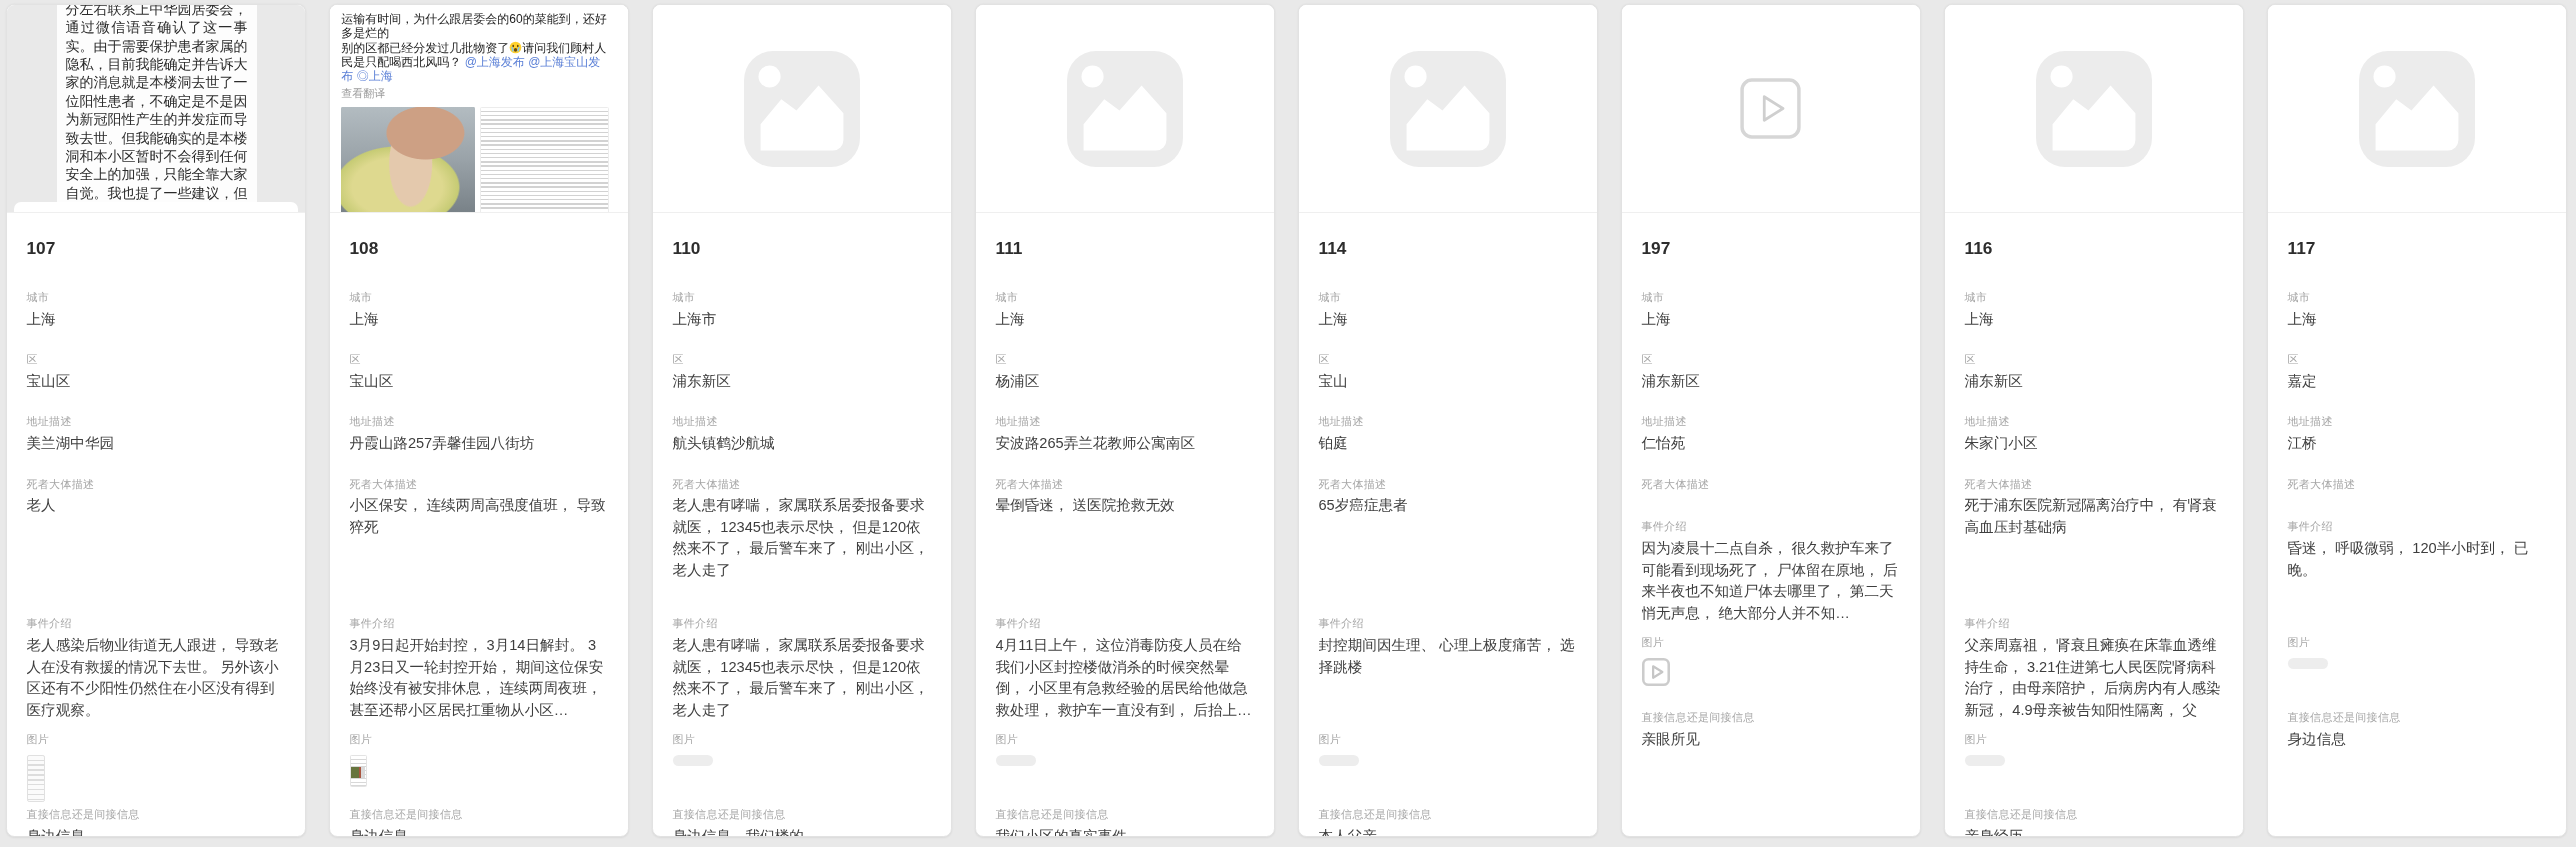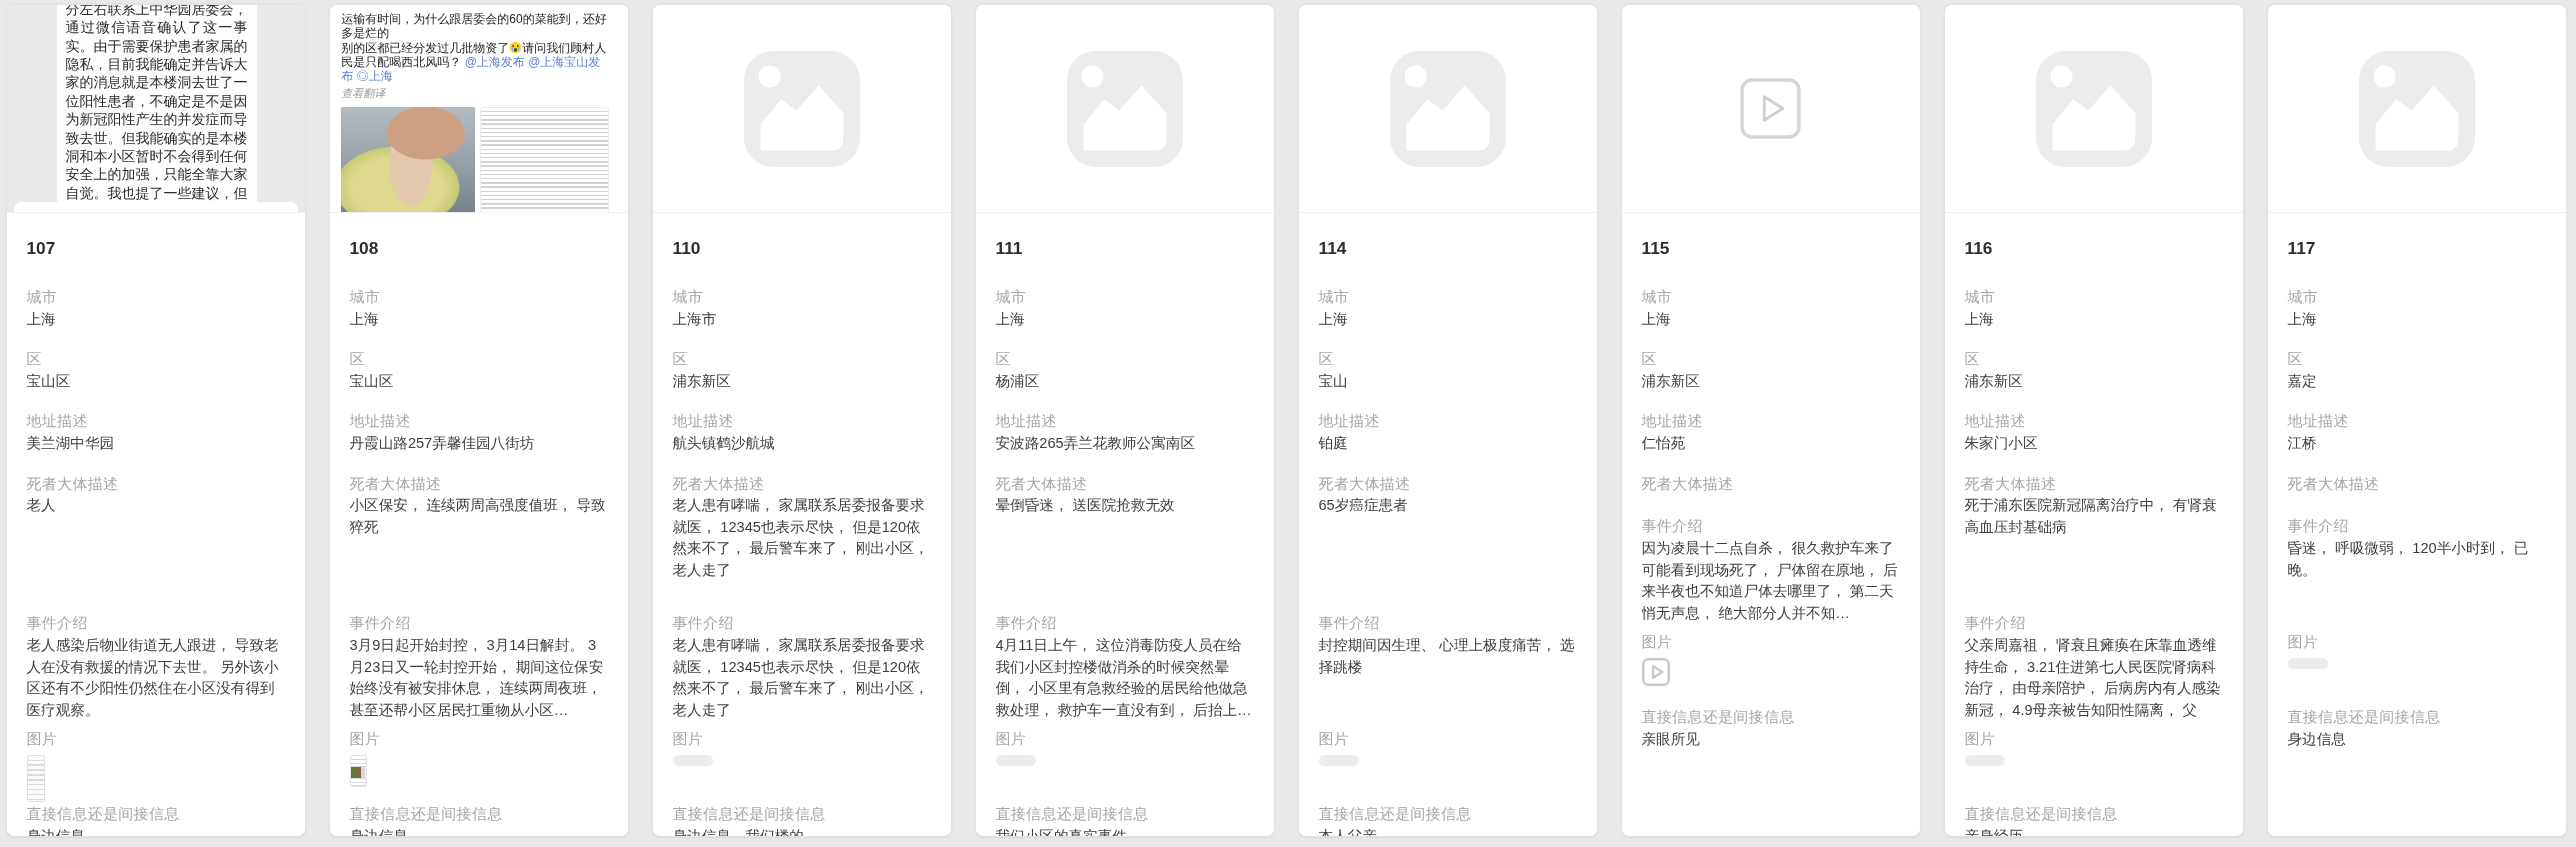--- a/index.html
+++ b/index.html
@@ -46,21 +46,21 @@
     margin-top: -5.5px; text-align: justify;
   }
   .chat-bar {
     position: absolute; bottom: 0; left: 7px; right: 7px; height: 10.4px;
     background: #ffffff; border-radius: 7px 7px 0 0;
   }
   
   .cover-weibo { position: absolute; inset: 0; padding: 7px 19px 0 11.8px; background: #fff; }
   .weibo-text { font-size: 12px; line-height: 14.2px; color: #1d1d1d; white-space: pre-line; }
   .weibo-link { color: #5a7fd6; text-decoration: none; }
-  .weibo-translate { font-size: 11px; color: #9c9c9c; margin-top: 2.8px; font-style: italic; }
+  .weibo-translate { font-size: 11px; color: #9c9c9c; margin-top: 2.8px; }
   .weibo-imgs { display: flex; gap: 4.9px; margin-top: 5.5px; }
   .food-photo {
     width: 135px; height: 118px; border-radius: 1.4px;
     background:
       radial-gradient(66px 45px at 63% 22%, #cda084 0 58%, rgba(205,160,132,0) 60%),
       radial-gradient(38px 76px at 52% 48%, #e4c9ad 0 55%, rgba(228,201,173,0) 58%),
       radial-gradient(90px 59px at 42% 68%, #ded98f 0 50%, #c6cb74 68%, rgba(198,203,116,0) 70%),
       linear-gradient(180deg, #b3bcc1 0%, #99a2a8 45%, #717a80 100%);
   }
   .dense-text {
@@ -68,21 +68,21 @@
     background: repeating-linear-gradient(180deg, #ffffff 0 2.8px, #d2d2d2 2.8px 4.2px);
   }
   
   .cover-imgph { position: absolute; inset: 0; display: flex; align-items: center; justify-content: center; }
   
   .cover-videoph { position: absolute; inset: 0; display: flex; align-items: center; justify-content: center; }
   
   .body { padding: 25px 20px 0; }
   .card-id { font-size: 17.3px; font-weight: 600; color: #2d2d2d; height: 23.6px; margin-bottom: 28px; }
   .field { margin-bottom: 22px; }
-  .f-label { font-size: 15px; line-height: 14.6px; color: #a6a6a6; letter-spacing: 0.3px; margin-bottom: 4.2px; }
+  .f-label { font-size: 11px; line-height: 14.6px; color: #a6a6a6; letter-spacing: 0.3px; margin-bottom: 4.2px; }
   .f-value { font-size: 14.6px; line-height: 21.5px; color: #3e3e3e; }
   .f-death { margin-bottom: 28px; }
   .f-death .f-value { height: 93px; overflow: hidden; }
   .f-event { margin-bottom: 11px; }
   .f-event .f-value { height: 86px; overflow: hidden; }
   .f-image { margin-bottom: 5.5px; }
   .thumb-area { height: 51px; padding-top: 4.2px; }
   .t-pill { width: 40px; height: 11px; border-radius: 5.5px; background: #ededed; }
   .t-shot-tall {
     width: 18px; height: 47px; border: 0.7px solid #e0e0e0; border-radius: 2.1px;
@@ -405,21 +405,21 @@
 
       <div class="cover-videoph">
         <svg width="61" height="61" viewBox="0 0 88 88">
           <rect x="3" y="3" width="82" height="82" rx="14" fill="none" stroke="#d6d6d6" stroke-width="5"></rect>
           <path d="M35 27 L62 44 L35 61 Z" fill="none" stroke="#cfcfcf" stroke-width="4" stroke-linejoin="round"></path>
         </svg>
       </div>
     </div>
 
     <div class="body">
-      <h3 class="card-id">115</h3>
+      <h3 class="card-id">197</h3>
 
       <div class="field">
         <div class="f-label">城市</div>
         <div class="f-value">上海</div>
       </div>
 
       <div class="field">
         <div class="f-label">区</div>
         <div class="f-value">浦东新区</div>
       </div>

